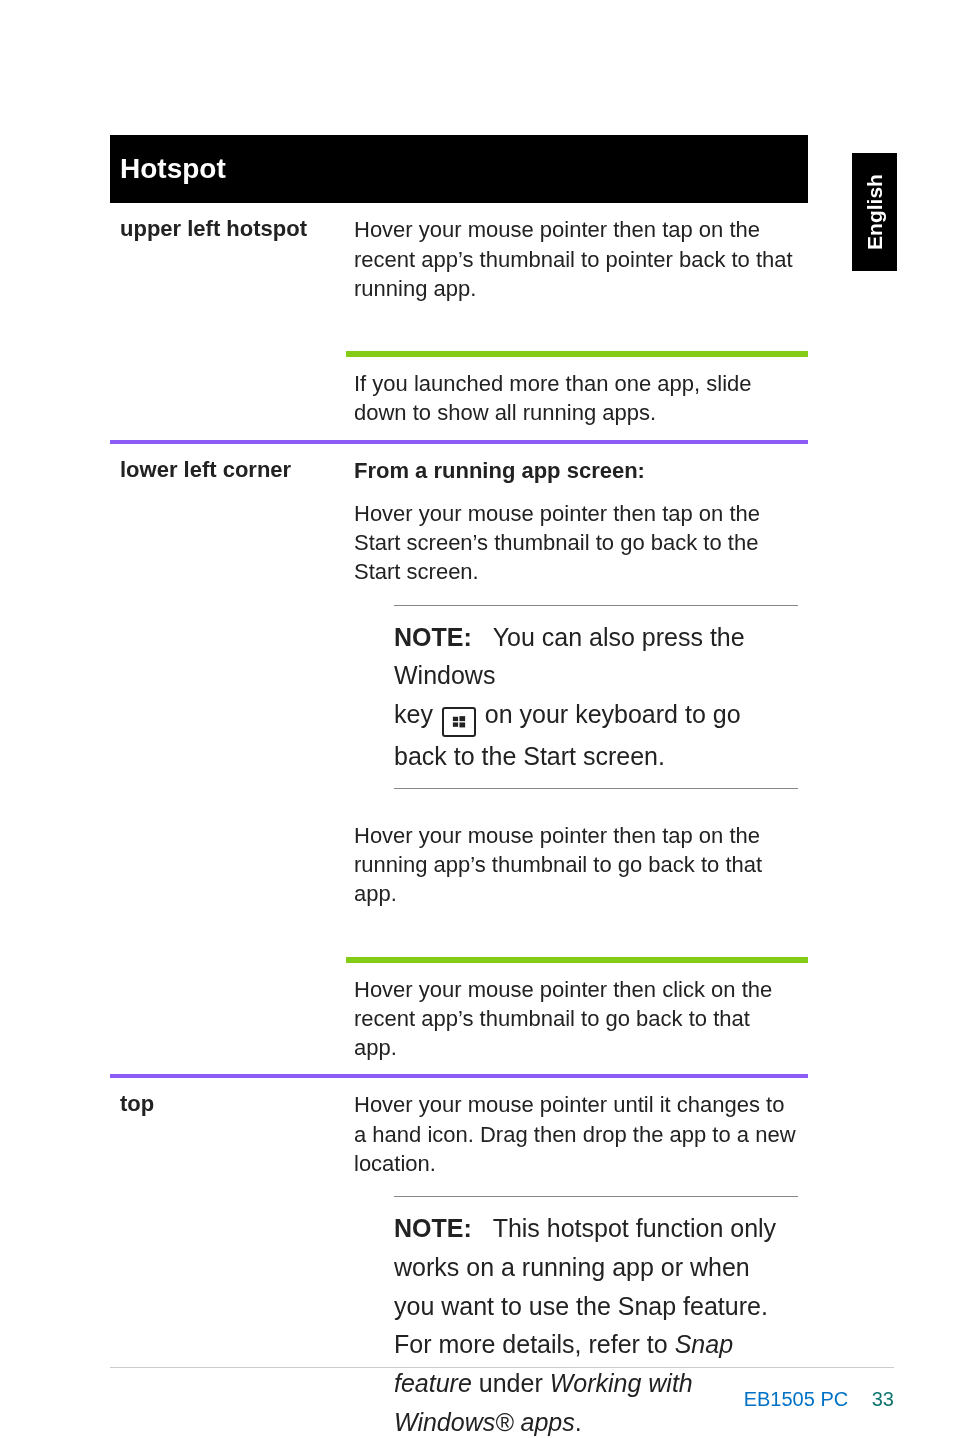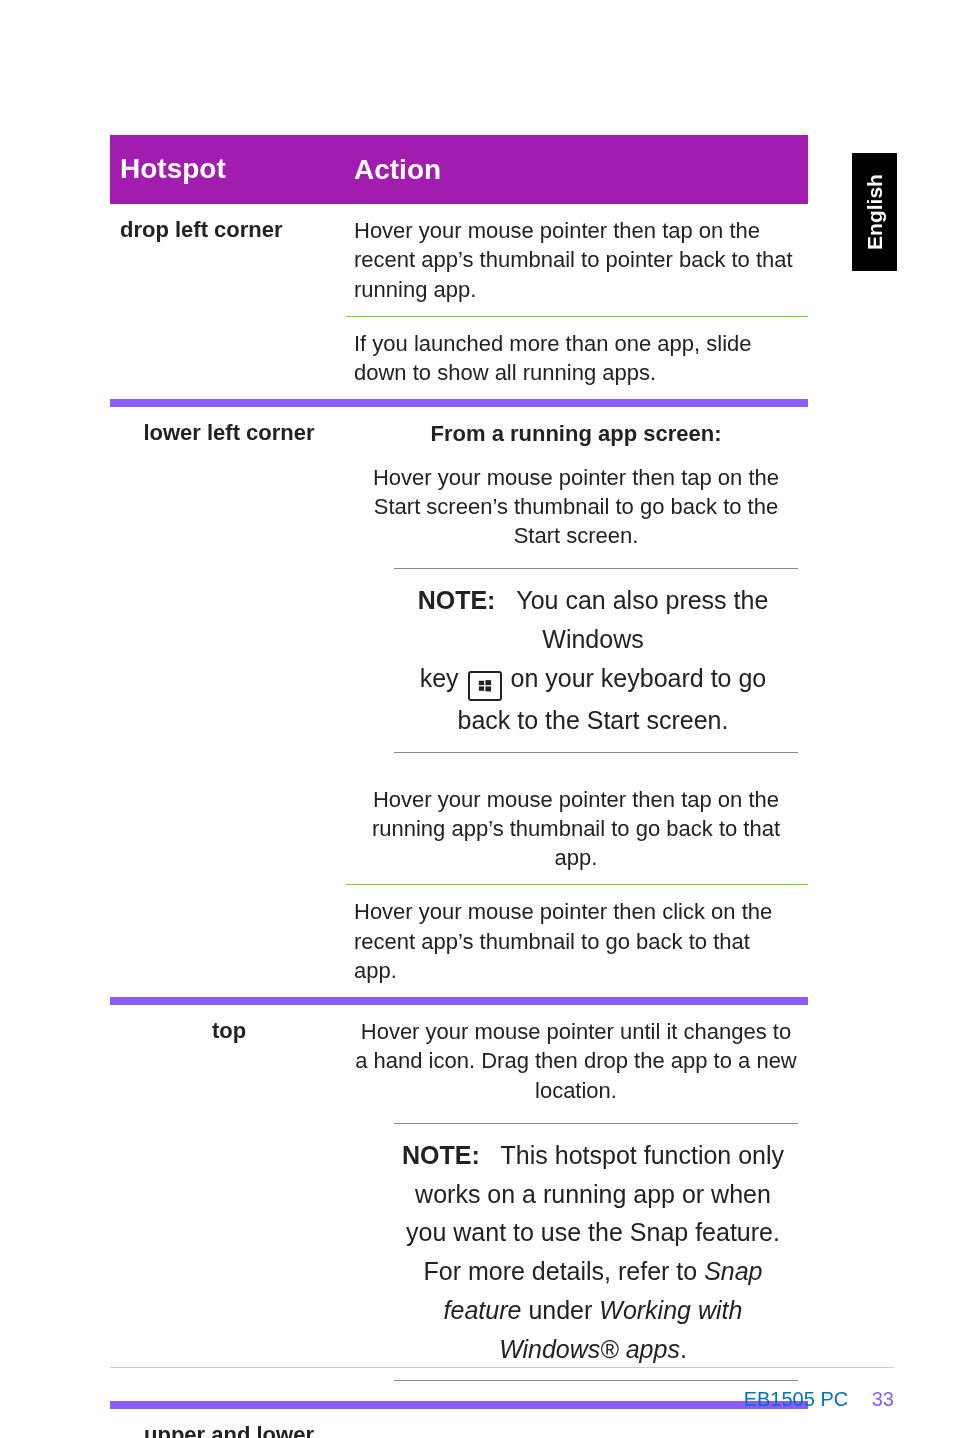--- a/index.html
+++ b/index.html
@@ -52,36 +52,36 @@
     padding: 12px 8px 12px 10px;
     line-height: 1.3;
   }
   .col-right {
     flex: 1;
     font-size: 22px;
     padding: 12px 10px 12px 8px;
     line-height: 1.33;
   }
   .header-row {
-    background: #a21caf;
+    background: #000000;
     color: #fff;
   }
   .header-row .col-left,
   .header-row .col-right {
     font-weight: 700;
     font-size: 28px;
     padding-top: 16px;
     padding-bottom: 16px;
   }
   .sep-thick {
-    border-top: 8px solid #8b5cf6;
-    text-align: center;
+    border-top: 4px solid #8b5cf6;
   }
   .sep-thin-action {
-    border-top: 1px solid #84cc16;
+    border-top: 6px solid #84cc16;
+    margin-top: 36px;
   }
   .subhead {
     font-weight: 700;
   }
   .note-box {
     margin: 18px 0 8px 40px;
     padding: 12px 6px 12px 0;
     border-top: 1px solid #888;
     border-bottom: 1px solid #888;
     font-size: 25px;
@@ -113,42 +113,41 @@
     position: absolute;
     right: 0;
     top: 20px;
     font-size: 20px;
   }
   .footer-line .model {
     color: #0071c5;
     margin-top: 44px;
   }
   .footer-line .pagenum {
-    color: #8b5cf6;
+    color: #0f766e;
     padding-left: 18px;
   }
 </style>
 </head>
 <body>
 
 <div class="page">
 
   <div class="lang-tab">
     <span>English</span>
   </div>
 
   <div class="tbl">
 
     <div class="row header-row">
       <div class="col-left">Hotspot</div>
-      <div class="col-right">Action</div>
     </div>
 
     <div class="row">
-      <div class="col-left">drop left corner</div>
+      <div class="col-left">upper left hotspot</div>
       <div class="col-right">Hover your mouse pointer then tap on the recent app’s thumbnail to pointer back to that running app.</div>
     </div>
 
     <div class="row">
       <div class="col-left"></div>
       <div class="col-right sep-thin-action">If you launched more than one app, slide down to show all running apps.</div>
     </div>
 
     <div class="row sep-thick">
       <div class="col-left">lower left corner</div>

